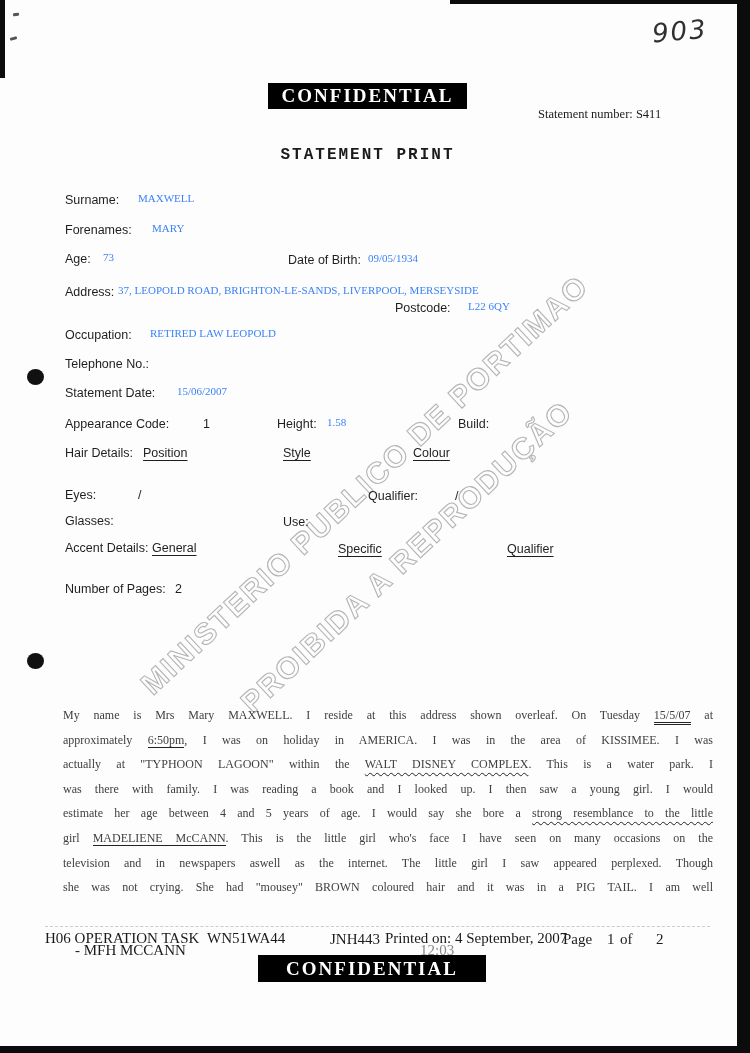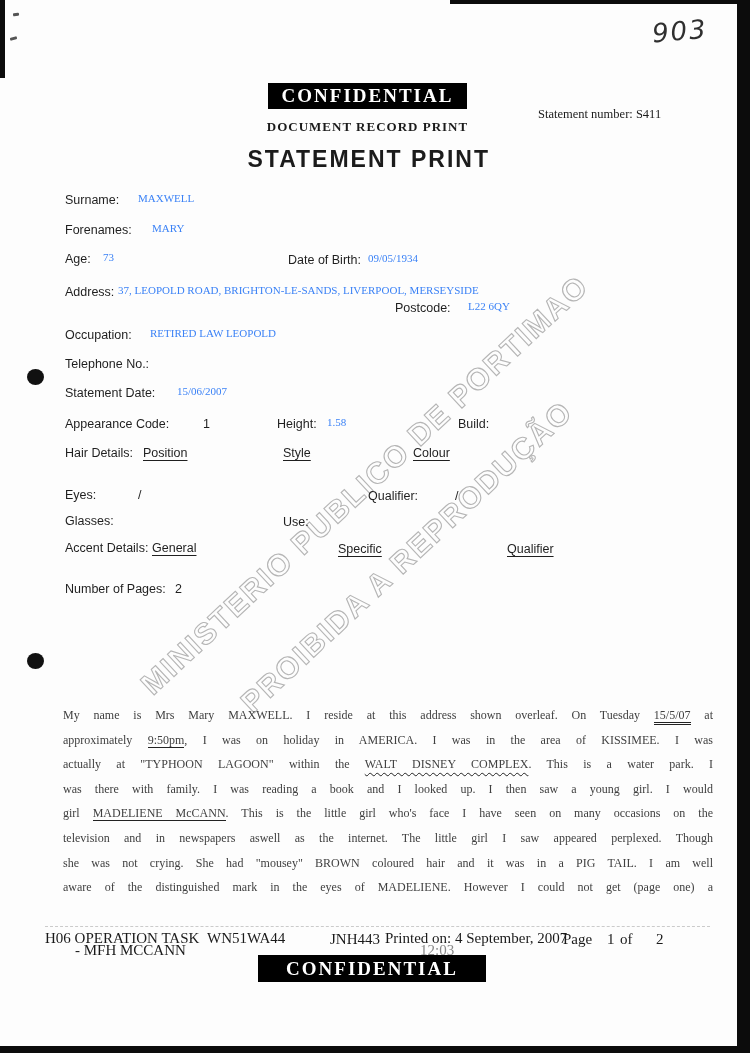--- a/index.html
+++ b/index.html
@@ -11,21 +11,21 @@
   .abs{position:absolute;}
   
   .edge{background:#0c0c0c;}
   .hole{width:17px;height:16px;border-radius:50%;background:#111;}
   .dash{background:#555;border-radius:1px;}
   
   .confbox{background:#000;color:#fff;display:flex;align-items:center;justify-content:center;
     font-family:"Liberation Serif",serif;font-weight:700;font-size:19px;letter-spacing:2px;}
   .doctype{font-family:"Liberation Serif",serif;font-weight:700;font-size:13px;letter-spacing:1px;text-align:center;}
   .stmtnum{font-family:"Liberation Serif",serif;font-size:12.5px;}
-  .title{font-family:Liberation Sans, sans-serif;font-weight:600;font-size:23px;letter-spacing:2px;text-align:right;}
+  .title{font-family:Liberation Mono, monospace;font-weight:600;font-size:16px;letter-spacing:2px;text-align:center;}
   
   .lbl{font-family:"Liberation Sans",sans-serif;font-size:12.5px;color:#1f1f1f;white-space:nowrap;}
   .val{font-family:"Liberation Serif",serif;font-size:11px;color:#3b82f6;white-space:nowrap;}
   .ulhdr{font-family:"Liberation Sans",sans-serif;font-size:12.5px;color:#1f1f1f;
     text-decoration:underline;text-underline-offset:3px;white-space:nowrap;}
   
   .wm{font-family:"Liberation Sans",sans-serif;font-weight:700;font-size:30px;letter-spacing:2px;
     color:transparent;-webkit-text-stroke:1.1px #b5b5b5;white-space:nowrap;
     transform:rotate(-43deg);transform-origin:0 50%;pointer-events:none;}
   
@@ -55,21 +55,20 @@
   <div class="abs edge" style="left:737px;top:0;width:13px;height:1053px;"></div>
   <div class="abs edge" style="left:0;top:1046px;width:750px;height:7px;"></div>
   <div class="abs dash" style="left:13px;top:13px;width:6px;height:2.5px;transform:rotate(-8deg);"></div>
   <div class="abs dash" style="left:10px;top:37px;width:7px;height:3px;transform:rotate(-15deg);"></div>
   <div class="abs hole" style="left:27px;top:369px;"></div>
   <div class="abs hole" style="left:27px;top:653px;"></div>
 
   <div class="abs handwrite" style="left:652px;top:16px;">903</div>
 
   <div class="abs confbox" style="left:268px;top:83px;width:199px;height:26px;">CONFIDENTIAL</div>
-  <div class="abs doctype" style="left:255px;top:119px;width:225px;">DOCUMENT RECORD PRINT</div>
   <div class="abs stmtnum" style="left:538px;top:107px;">Statement number: S411</div>
   <div class="abs title" style="left:245px;top:146px;width:245px;">STATEMENT PRINT</div>
 
   <div class="abs wm" style="left:146px;top:672px;">MINISTERIO PUBLICO DE PORTIMAO</div>
   <div class="abs wm" style="left:246px;top:690px;">PROIBIDA A REPRODUÇÃO</div>
 
   <span class="abs lbl" style="left:65px;top:193px;">Surname:</span>
   <span class="abs val" style="left:138px;top:192px;">MAXWELL</span>
 
   <span class="abs lbl" style="left:65px;top:223px;">Forenames:</span>
@@ -115,27 +114,27 @@
   <span class="abs lbl" style="left:65px;top:541px;">Accent Details:</span>
   <span class="abs ulhdr" style="left:152px;top:541px;">General</span>
   <span class="abs ulhdr" style="left:338px;top:542px;">Specific</span>
   <span class="abs ulhdr" style="left:507px;top:542px;">Qualifier</span>
 
   <span class="abs lbl" style="left:65px;top:582px;">Number of Pages:</span>
   <span class="abs lbl" style="left:175px;top:582px;">2</span>
 
   <div class="body-text">
       <div class="body-line"><span>My name is Mrs Mary MAXWELL.  I reside at this address shown overleaf.  On Tuesday </span><span class="pen-double">15/5/07</span><span> at</span></div>
-      <div class="body-line"><span>approximately </span><span class="pen-solid">9:50pm</span><span>, I was on holiday in AMERICA.  I was in the area of KISSIMEE.  I was</span></div>
+      <div class="body-line"><span>approximately </span><span class="pen-solid">6:50pm</span><span>, I was on holiday in AMERICA.  I was in the area of KISSIMEE.  I was</span></div>
       <div class="body-line"><span>actually at "TYPHOON LAGOON" within the </span><span class="pen-wavy">WALT DISNEY COMPLEX</span><span>.  This is a water park.  I</span></div>
       <div class="body-line"><span>was there with family.  I was reading a book and I looked up.  I then saw a young girl.  I would</span></div>
+      <div class="body-line"><span>estimate her age between 4 and 5 years of age.  I would say she bore a </span><span class="pen-wavy">strong resemblance to the little</span></div>
       <div class="body-line"><span>girl </span><span class="pen-solid">MADELIENE McCANN</span><span>.  This is the little girl who's face I have seen on many occasions on the</span></div>
       <div class="body-line"><span>television and in newspapers aswell as the internet.  The little girl I saw appeared perplexed.  Though</span></div>
       <div class="body-line"><span>she was not crying.  She had "mousey" BROWN coloured hair and it was in a PIG TAIL.  I am well</span></div>
-      <div class="body-line"><span>aware of the distinguished mark in the eyes of MADELIENE.  However I could not get (page one) a</span></div>
     </div>
 
   <div class="abs prefoot-rule" style="left:45px;top:926px;width:665px;height:0;"></div>
   <span class="abs foot" style="left:45px;top:930px;">H06  OPERATION TASK</span>
   <span class="abs foot" style="left:75px;top:942px;">- MFH MCCANN</span>
   <span class="abs foot" style="left:207px;top:930px;">WN51WA44</span>
   <span class="abs foot" style="left:330px;top:931px;">JNH443</span>
   <span class="abs foot" style="left:385px;top:930px;">Printed on:  4 September, 2007</span>
   <span class="abs foot foot-time" style="left:420px;top:942px;">12:03</span>
   <span class="abs foot" style="left:563px;top:931px;">Page</span>

